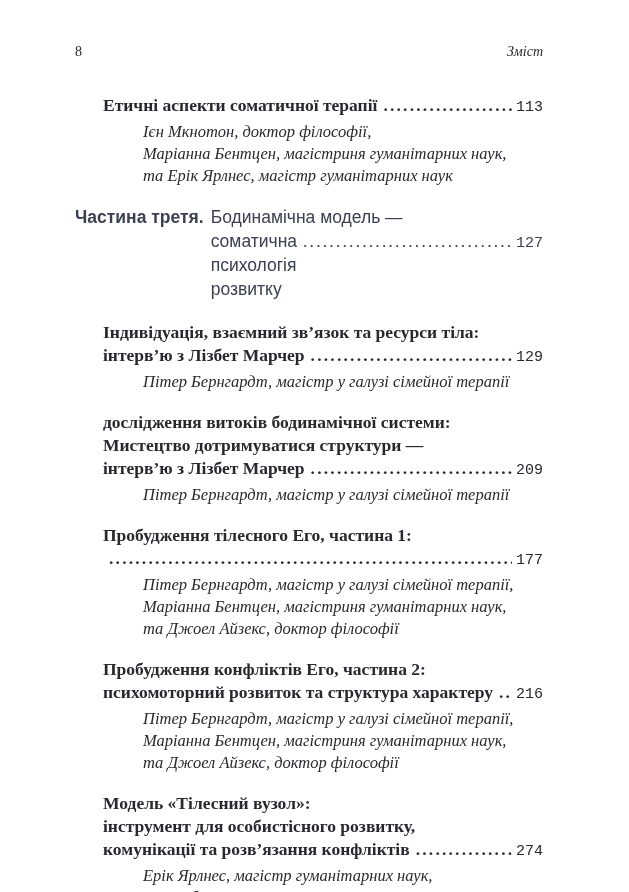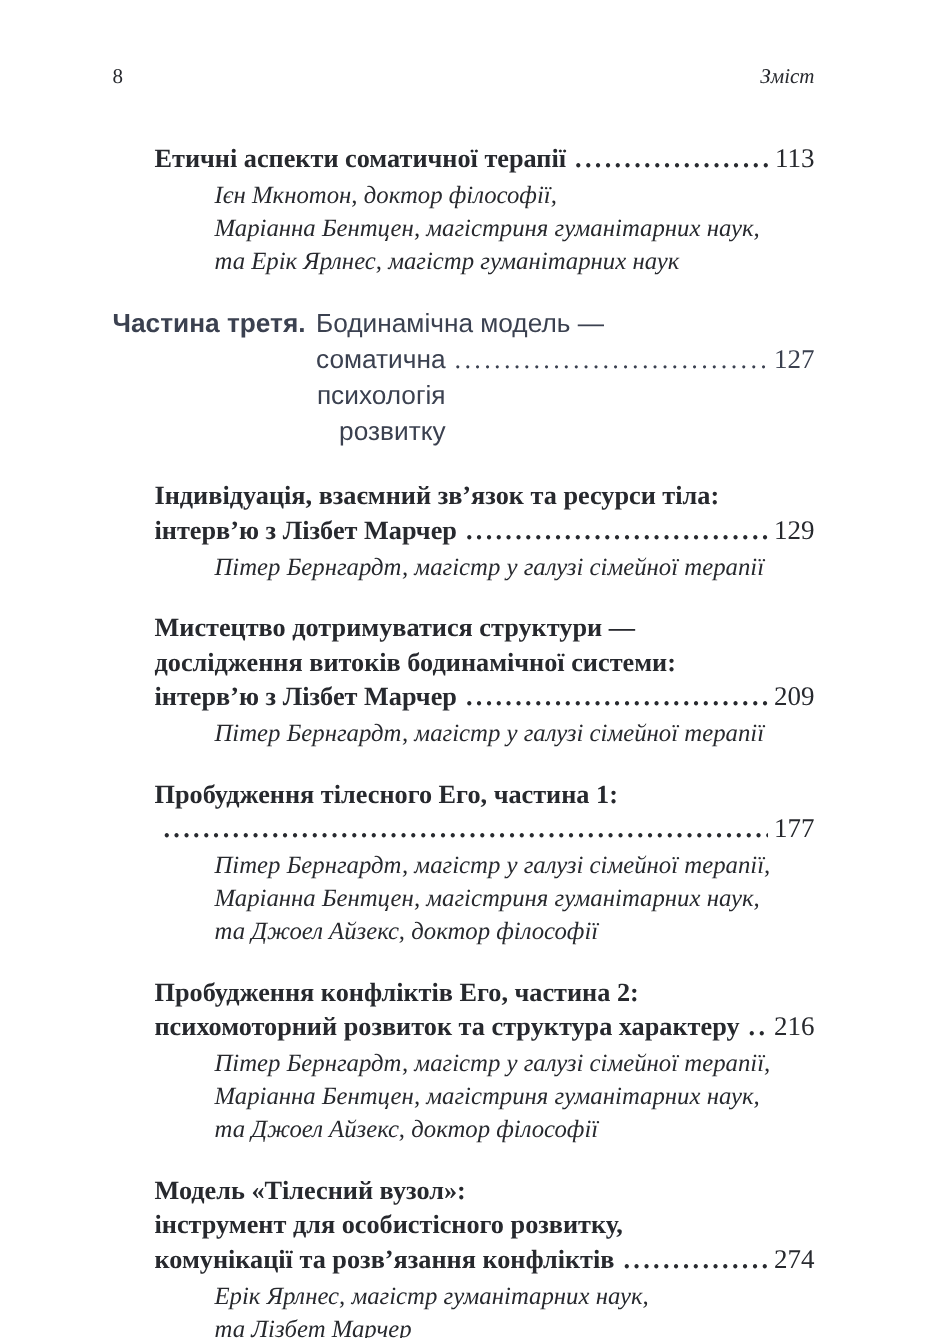--- a/index.html
+++ b/index.html
@@ -60,23 +60,23 @@
     flex: 1 1 auto;
     overflow: hidden;
     white-space: nowrap;
     letter-spacing: 2.2px;
     margin: 0 4px 0 6px;
     font-family: "Liberation Serif", serif;
     font-weight: bold;
     min-width: 0;
   }
   .pagenum {
-    font-family: Liberation Serif, serif;
+    font-family: Liberation Mono, monospace;
     font-weight: normal;
-    font-size: 18px;
+    font-size: 15px;
     white-space: nowrap;
   }
   .authors {
     font-style: italic;
     font-weight: normal;
     font-size: 16.5px;
     line-height: 22px;
     margin-top: 2px;
     margin-left: 40px;
   }
@@ -95,21 +95,20 @@
     white-space: nowrap;
     margin-right: 7px;
   }
   .part-title-block {
     flex: 1 1 auto;
     min-width: 0;
   }
   .part-line2 {
     display: flex;
     align-items: baseline;
-    text-align: right;
   }
   .part-header .leader {
     font-weight: normal;
     letter-spacing: 2.2px;
   }
 </style>
 </head>
 <body>
 
 <div class="page">
@@ -150,22 +149,22 @@
       <span class="title-text">інтерв’ю з Лізбет Марчер</span>
       <span class="leader">........................................................................................................................</span>
       <span class="pagenum">129</span>
     </div>
     <div class="authors">
       <div>Пітер Бернгардт, магістр у галузі сімейної терапії</div>
     </div>
   </section>
 
   <section class="entry">
+    <div class="entry-title-line">дослідження витоків бодинамічної системи:</div>
     <div class="entry-title-line">Мистецтво дотримуватися структури —</div>
-    <div class="entry-title-line">дослідження витоків бодинамічної системи:</div>
     <div class="entry-title-line title-flex">
       <span class="title-text">інтерв’ю з Лізбет Марчер</span>
       <span class="leader">........................................................................................................................</span>
       <span class="pagenum">209</span>
     </div>
     <div class="authors">
       <div>Пітер Бернгардт, магістр у галузі сімейної терапії</div>
     </div>
   </section>
 

